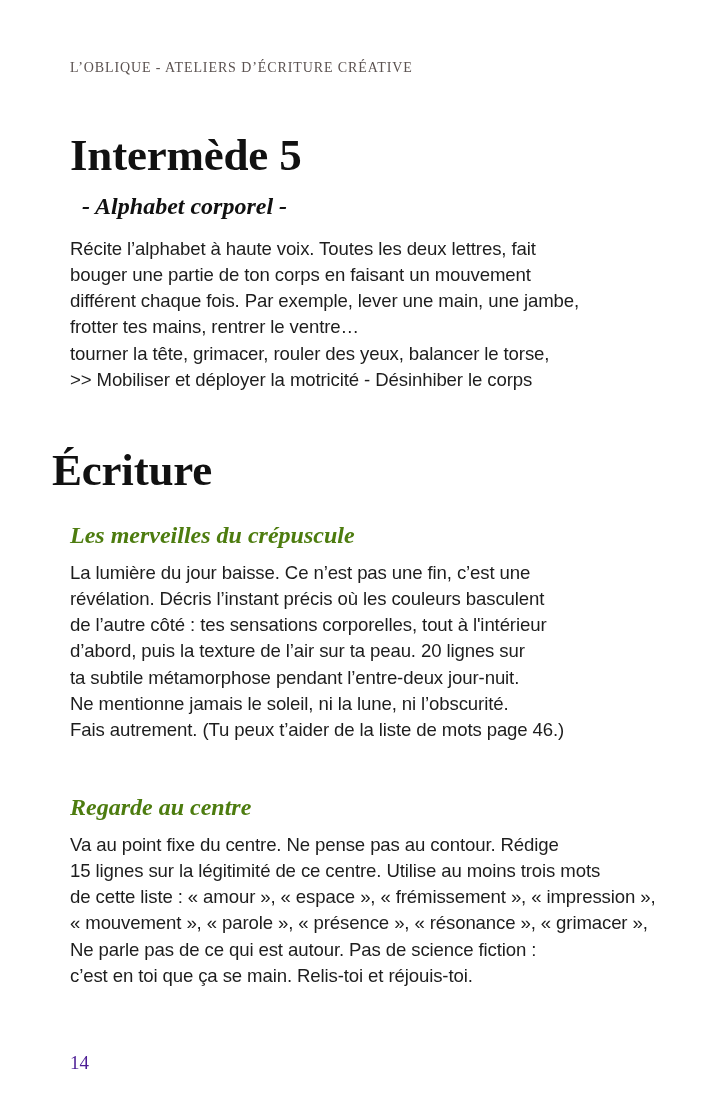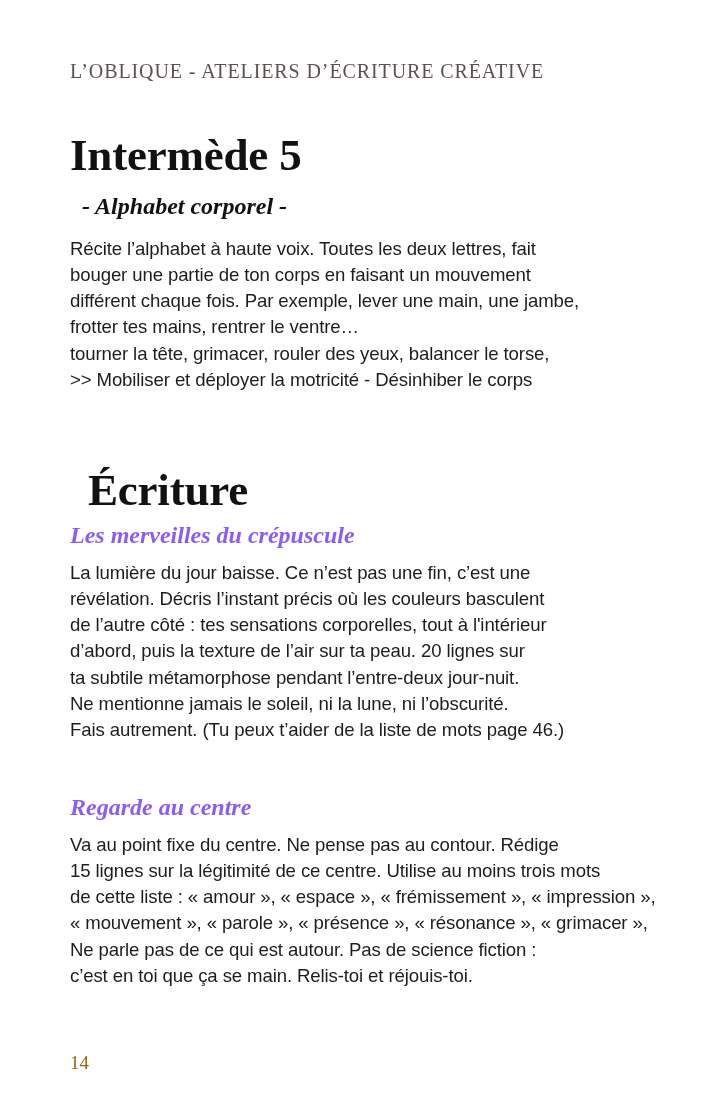--- a/index.html
+++ b/index.html
@@ -16,21 +16,21 @@
     overflow: hidden;
     box-sizing: border-box;
   }
 
   
   .running-head {
     position: absolute;
     left: 70px;
     top: 60px;
     font-family: "Liberation Serif", "DejaVu Serif", serif;
-    font-size: 20px;
+    font-size: 14px;
     letter-spacing: 0.9px;
     color: #5b5250;
     white-space: nowrap;
   }
 
   
   .section-title {
     font-family: "Liberation Serif", "DejaVu Serif", serif;
     font-weight: bold;
     font-size: 45px;
@@ -51,21 +51,21 @@
     margin: 12px;
   }
 
   
   .exercise-title {
     font-family: "Liberation Serif", "DejaVu Serif", serif;
     font-weight: bold;
     font-style: italic;
     font-size: 24px;
     line-height: 1.2;
-    color: #8b5cf6;
+    color: #4d7c0f;
     margin: 0;
   }
 
   
   .body-text {
     font-family: "Liberation Sans", "DejaVu Sans", sans-serif;
     font-size: 18.6px;
     line-height: 26.2px;
     color: #1d1d1d;
     margin: 0;
@@ -81,24 +81,23 @@
     position: absolute;
     left: 70px;
     top: 133px;
     width: 600px;
   }
   .block-intermede .intermede-subtitle { margin-top: 14px; }
   .block-intermede .body-text { margin-top: 15px; }
 
   .block-ecriture-heading {
     position: absolute;
-    left: 88px;
+    left: 52px;
     top: 448px;
     width: 600px;
-    margin-top: 20px;
   }
 
   .block-exercise-1 {
     position: absolute;
     left: 70px;
     top: 521px;
     width: 600px;
   }
   .block-exercise-1 .body-text { margin-top: 10px; }
 
@@ -110,21 +109,21 @@
   }
   .block-exercise-2 .body-text { margin-top: 10px; }
 
   
   .folio {
     position: absolute;
     left: 70px;
     top: 1052px;
     font-family: "Liberation Serif", "DejaVu Serif", serif;
     font-size: 19px;
-    color: #a16207;
+    color: #4c1d95;
   }
 </style>
 </head>
 <body>
 
 <div class="page">
 
   <div class="running-head">L’OBLIQUE - ATELIERS D’ÉCRITURE CRÉATIVE</div>
 
   <div class="block-intermede">

